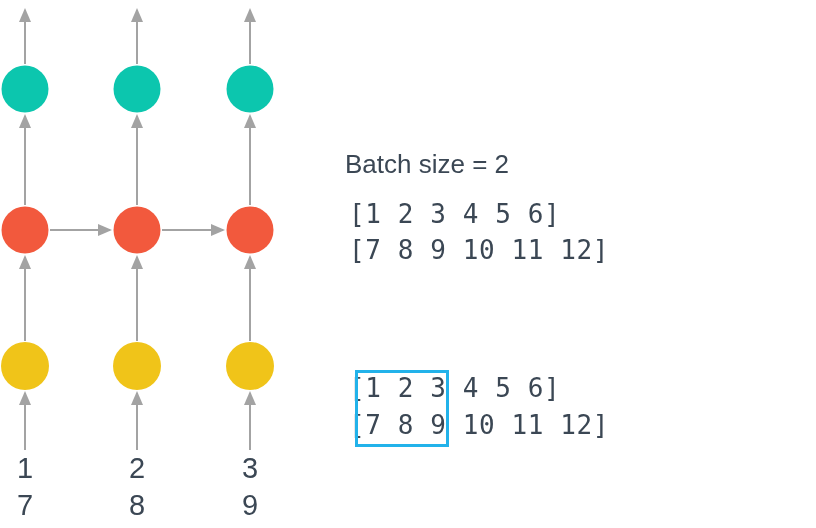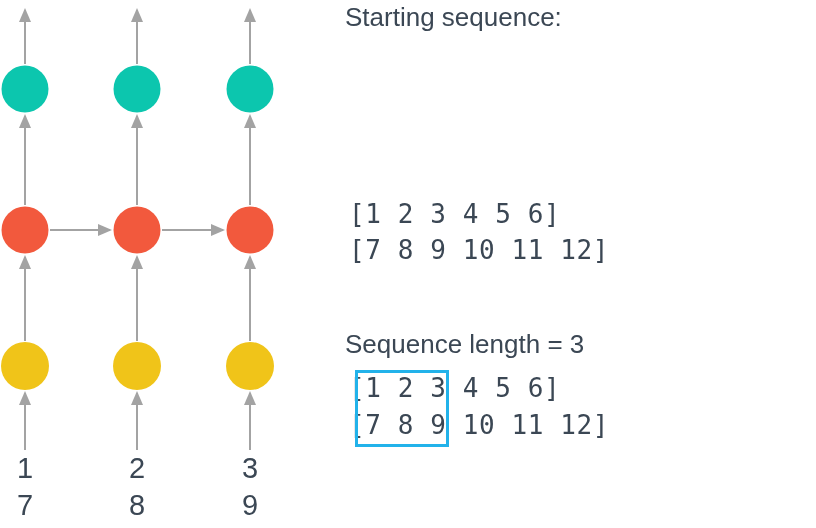--- a/index.html
+++ b/index.html
@@ -98,24 +98,23 @@
     <line class="arrow-line" x1="162" y1="230" x2="223" y2="230" marker-end="url(#ah)"></line>
   </svg>
 
   <div class="abs col-label" style="left:-15px; top:454px;">1</div>
   <div class="abs col-label" style="left:-15px; top:491px;">7</div>
   <div class="abs col-label" style="left:97px; top:454px;">2</div>
   <div class="abs col-label" style="left:97px; top:491px;">8</div>
   <div class="abs col-label" style="left:210px; top:454px;">3</div>
   <div class="abs col-label" style="left:210px; top:491px;">9</div>
 
-  <div class="abs heading" style="left:345px; top:3px;">Starting sequence:</div>
 
+  <div class="abs heading" style="left:345px; top:150px;">Batch size = 2</div>
   <div class="abs mono" style="left:349px; top:200px;">[1 2 3 4 5 6]</div>
   <div class="abs mono" style="left:349px; top:236px;">[7 8 9 10 11 12]</div>
 
-  <div class="abs heading" style="left:345px; top:330px;">Sequence length = 3</div>
   <div class="abs mono" style="left:349px; top:374px;">[1 2 3 4 5 6]</div>
   <div class="abs mono" style="left:349px; top:411px;">[7 8 9 10 11 12]</div>
 
   <div class="hl-box"></div>
 
 </div>
 
 </body></html>

